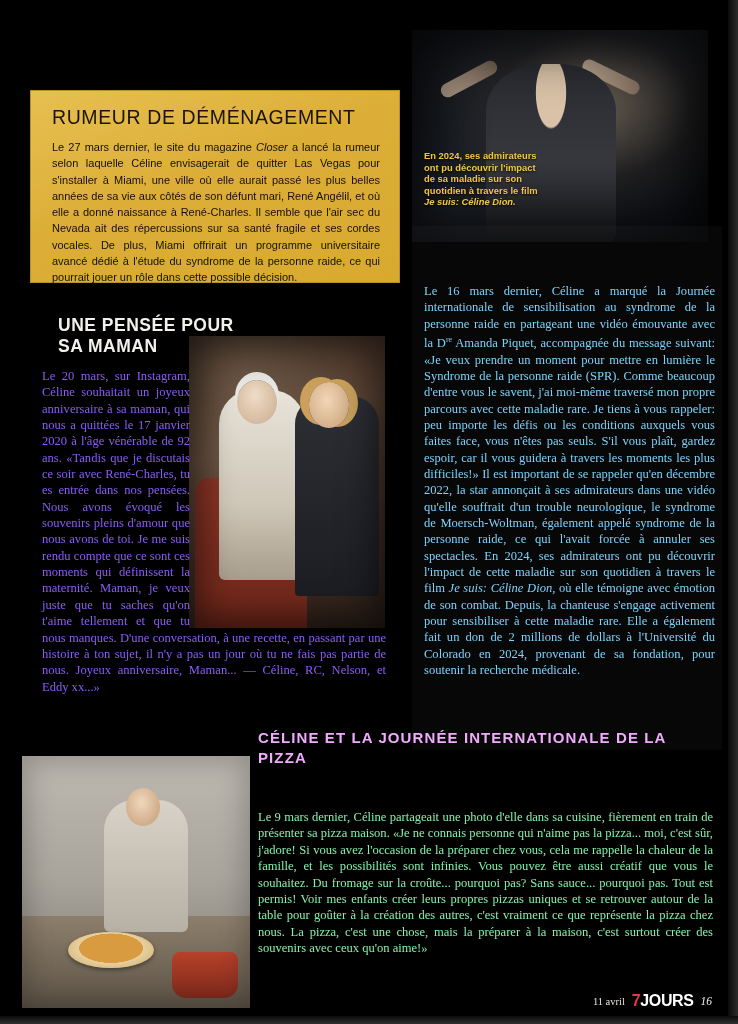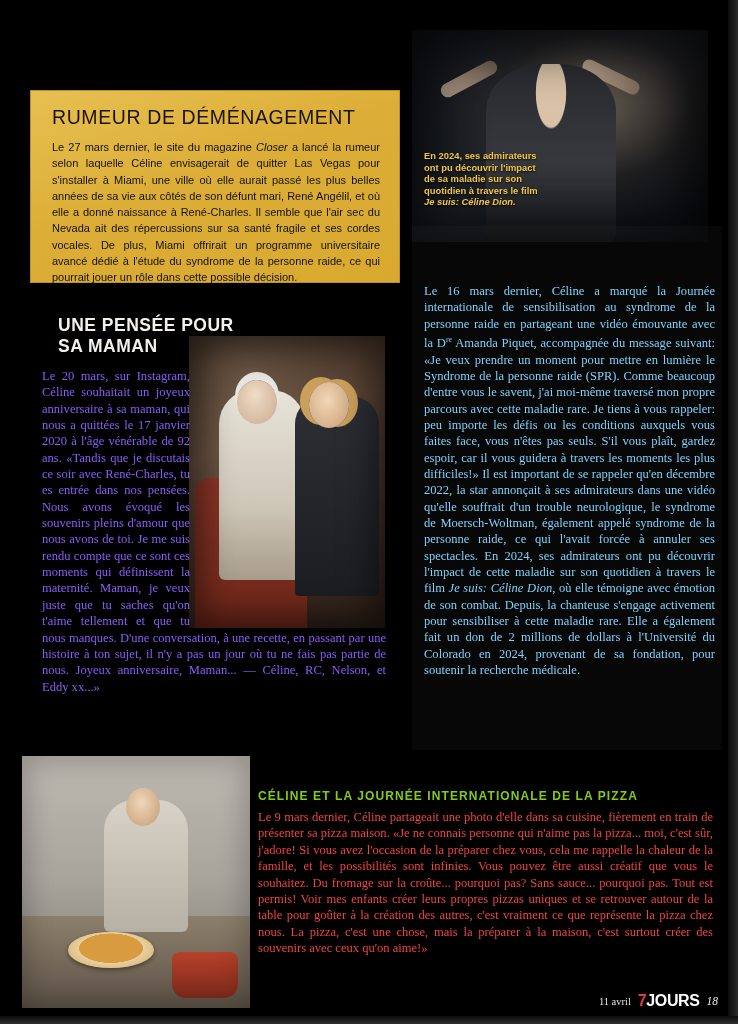--- a/index.html
+++ b/index.html
@@ -306,45 +306,45 @@
   }
   .pizza-vignette {
     position: absolute; inset: 0;
     box-shadow: inset 0 0 26px 6px rgba(0,0,0,0.22);
   }
 
   
   .head-pizza {
     position: absolute;
     left: 258px;
-    top: 776px;
+    top: 716px;
     width: 452px;
-    color: #84cc16;
-    font-family: "Liberation Sans", sans-serif;
-    font-size: 12px;
+    color: #f0abfc;
+    font-family: "Liberation Sans", sans-serif;
+    font-size: 15px;
     line-height: 20px;
     letter-spacing: 1.1px;
     text-transform: uppercase;
   }
   .col-bottom {
     position: absolute;
     left: 258px;
     top: 809px;
     width: 455px;
-    color: #ef4444;
+    color: #86efac;
     font-family: "Liberation Serif", serif;
     font-size: 12.55px;
     line-height: 16.4px;
     text-align: justify;
   }
 
   
   .footer {
     position: absolute;
-    right: 20px;
+    right: 26px;
     bottom: 14px;
     display: flex;
     align-items: center;
     gap: 7px;
     color: #e8e2d8;
     font-family: "Liberation Serif", serif;
     font-size: 10.5px;
   }
   .footer-logo {
     font-family: "Liberation Sans", sans-serif;
@@ -412,18 +412,18 @@
     <div class="pot"></div>
     <div class="pizza-vignette"></div>
   </div>
 
   <h2 class="head-pizza">CÉLINE ET LA JOURNÉE INTERNATIONALE DE LA PIZZA</h2>
   <div class="col-bottom">Le 9 mars dernier, Céline partageait une photo d'elle dans sa cuisine, fièrement en train de présenter sa pizza maison. «Je ne connais personne qui n'aime pas la pizza... moi, c'est sûr, j'adore! Si vous avez l'occasion de la préparer chez vous, cela me rappelle la chaleur de la famille, et les possibilités sont infinies. Vous pouvez être aussi créatif que vous le souhaitez. Du fromage sur la croûte... pourquoi pas? Sans sauce... pourquoi pas. Tout est permis! Voir mes enfants créer leurs propres pizzas uniques et se retrouver autour de la table pour goûter à la création des autres, c'est vraiment ce que représente la pizza chez nous. La pizza, c'est une chose, mais la préparer à la maison, c'est surtout créer des souvenirs avec ceux qu'on aime!»</div>
 
   <div class="footer">
     <span>11 avril</span>
     <span class="footer-logo"><span class="accent">7</span>JOURS</span>
-    <span class="footer-page">18</span>
+    <span class="footer-page">16</span>
   </div>
 
   <div class="page-edge-right"></div>
   <div class="page-edge-bottom"></div>
 </div>
 
 </body></html>

